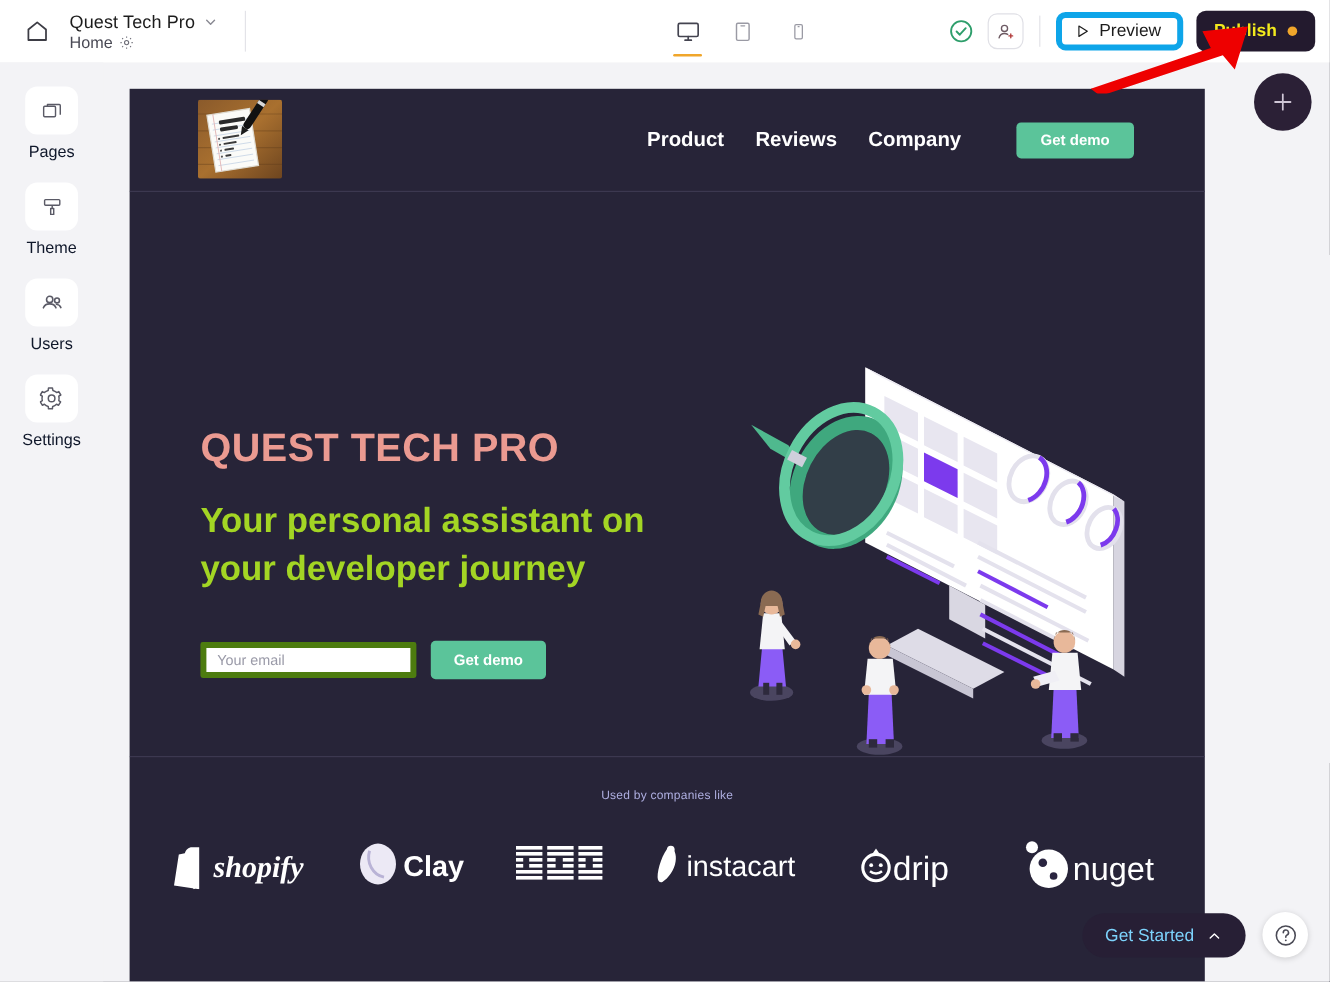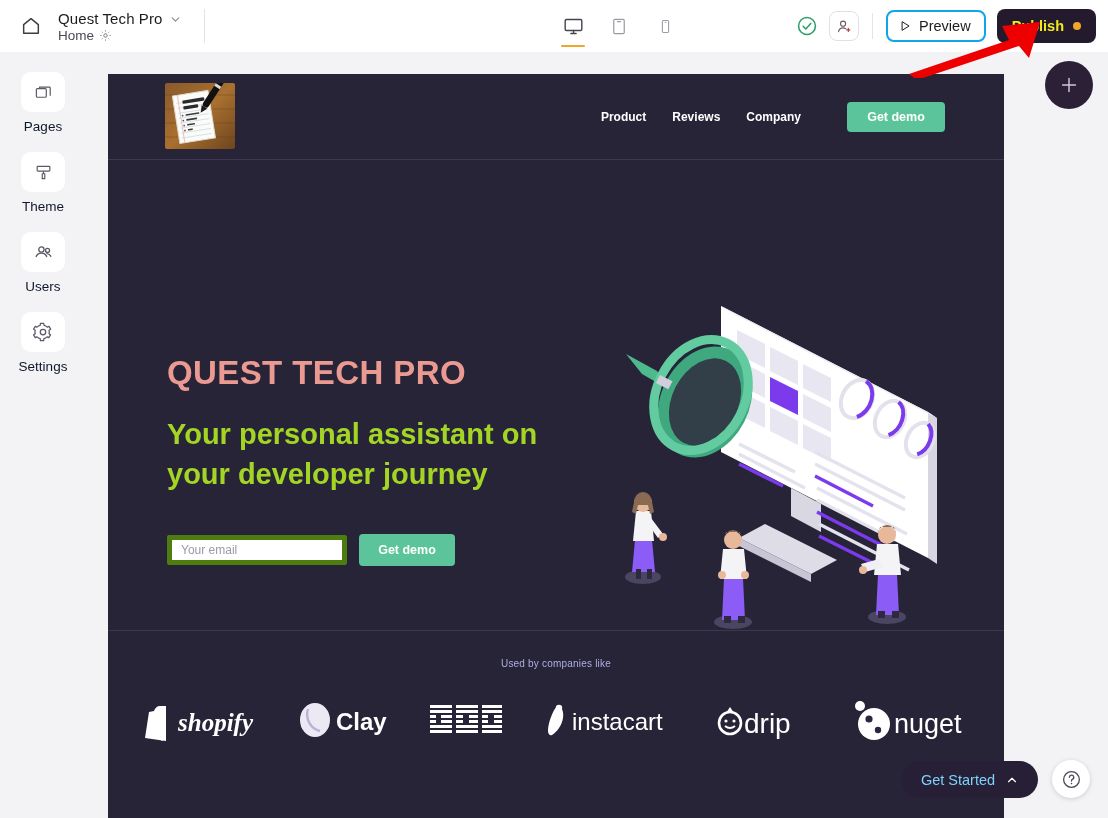--- a/index.html
+++ b/index.html
@@ -44,21 +44,21 @@
     position: absolute; right: 12px; top: 0; height: 52px;
     display: flex; align-items: center; gap: 11px;
   }
   .check-circle { width: 22px; height: 22px; cursor: pointer; }
   .icon-btn {
     width: 30px; height: 30px; border: 1px solid #e0e0e6; border-radius: 8px;
     background: #fff; display: flex; align-items: center; justify-content: center; cursor: pointer;
   }
   .vdiv { width: 1px; height: 26px; background: #e3e3e8; margin: 0 2px; }
   .preview-btn {
-    height: 32px; padding: 0 13px 0 10px; border: 2px solid #0ea5e9; border-radius: 8px;
+    height: 32px; padding: 0 13px 0 10px; border: 5px solid #0ea5e9; border-radius: 8px;
     background: #fff; display: flex; align-items: center; gap: 7px;
     font-size: 14.5px; color: #1c1c1c; cursor: pointer;
   }
   .publish-btn {
     height: 34px; padding: 0 15px; border-radius: 8px; background: #231a2e;
     display: flex; align-items: center; gap: 9px;
     font-size: 14.5px; font-weight: bold; color: #f2ea1c; cursor: pointer;
   }
   .publish-dot { width: 8px; height: 8px; border-radius: 50%; background: #f0a62b; }
 
@@ -88,21 +88,21 @@
     display: flex; align-items: center;
   }
   .logo-img {
     position: absolute; left: 57px; top: 9px; width: 70px; height: 66px;
     border-radius: 2px; overflow: hidden;
   }
   .site-nav {
     position: absolute; right: 59px; top: 0; height: 86px;
     display: flex; align-items: center; gap: 26px;
   }
-  .nav-link { font-size: 12px; color: #ffffff; font-weight: bold; cursor: pointer; white-space: nowrap; }
+  .nav-link { font-size: 17px; color: #ffffff; font-weight: bold; cursor: pointer; white-space: nowrap; }
   .demo-btn {
     width: 98px; height: 30px; background: #5bc49a; border-radius: 4px;
     display: flex; align-items: center; justify-content: center;
     font-size: 12.5px; color: #ffffff; font-weight: bold; cursor: pointer; margin-left: 20px;
   }
 
   
   .hero { position: relative; height: 471px; width: 100%; border-bottom: 1px solid #3c3850; }
   .hero-text { position: absolute; left: 59px; top: 196px; width: 430px; }
   .hero-title {

